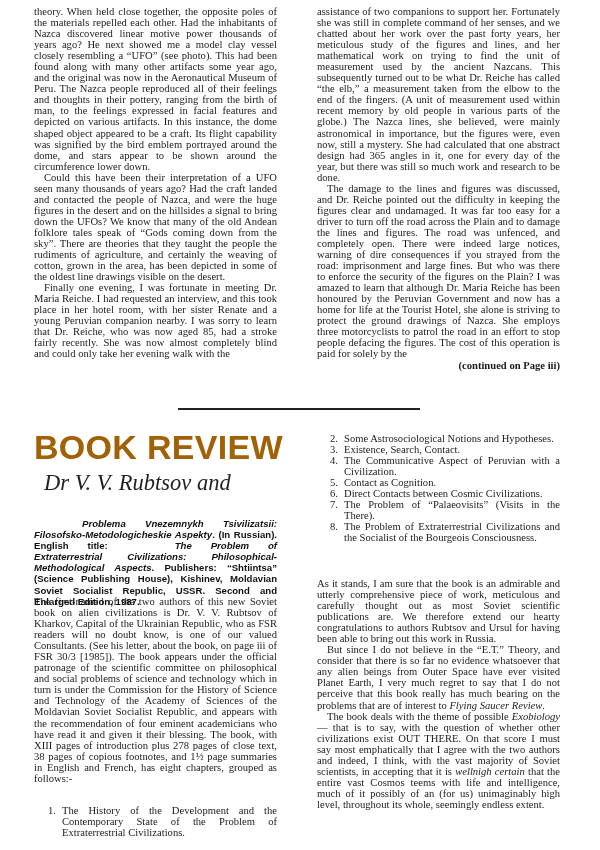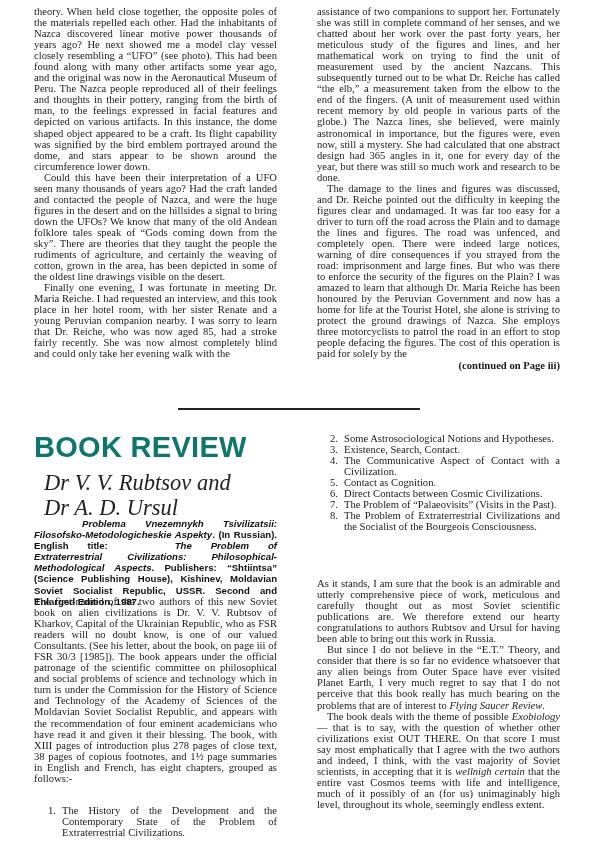--- a/index.html
+++ b/index.html
@@ -4,21 +4,21 @@
 <style>
   html, body { margin: 0; padding: 0; background: #ffffff; }
   body { width: 600px; height: 850px; position: relative; overflow: hidden; color: #1a1a1a; }
   .col { position: absolute; font-family: "Liberation Serif", "DejaVu Serif", serif; font-size: 10.6px; line-height: 11.05px; text-align: justify; hyphens: manual; }
   .col p { margin: 0; text-indent: 0; }
   .col p.ind { text-indent: 10px; }
   #top-left { left: 34px; top: 6px; width: 243px; }
   #top-right { left: 317px; top: 6px; width: 243px; }
   .continued { text-align: right; font-weight: bold; }
   #rule { position: absolute; left: 178px; top: 408px; width: 242px; height: 2px; background: #222; }
-  #book-review-heading { position: absolute; left: 34px; top: 432px; font-family: "Liberation Sans", "DejaVu Sans", sans-serif; font-weight: bold; font-size: 29px; letter-spacing: 0.3px; line-height: 30px; color: #0f766e; }
+  #book-review-heading { position: absolute; left: 34px; top: 432px; font-family: "Liberation Sans", "DejaVu Sans", sans-serif; font-weight: bold; font-size: 34px; letter-spacing: 0.3px; line-height: 30px; color: #a16207; }
   #authors { position: absolute; left: 44px; top: 470px; font-family: "Liberation Serif", "DejaVu Serif", serif; font-style: italic; font-size: 22.5px; line-height: 25px; color: #222; }
   #citation { position: absolute; left: 34px; top: 518px; width: 243px; font-family: "Liberation Sans", "DejaVu Sans", sans-serif; font-weight: bold; font-size: 9.6px; line-height: 11.1px; text-align: justify; color: #111; }
   #citation i { font-style: italic; margin-left: 48px; }
   #review-left { left: 34px; top: 596px; width: 243px; }
   #chapters-left { position: absolute; left: 48px; top: 805px; width: 229px; font-family: "Liberation Serif", "DejaVu Serif", serif; font-size: 10.6px; line-height: 11.05px; }
   #chapters-right { position: absolute; left: 330px; top: 433px; width: 230px; font-family: "Liberation Serif", "DejaVu Serif", serif; font-size: 10.6px; line-height: 11.05px; }
   .chap { display: flex; margin: 0; }
   .chap .num { width: 14px; flex: none; }
   .chap .txt { flex: 1; text-align: justify; }
   #review-right { left: 317px; top: 578px; width: 243px; }
@@ -38,21 +38,20 @@
   <p class="ind">The damage to the lines and figures was discussed, and Dr. Reiche pointed out the difficulty in keeping the figures clear and undamaged. It was far too easy for a driver to turn off the road across the Plain and to damage the lines and figures. The road was unfenced, and completely open. There were indeed large notices, warning of dire consequences if you strayed from the road: imprisonment and large fines. But who was there to enforce the security of the figures on the Plain? I was amazed to learn that although Dr. Maria Reiche has been honoured by the Peruvian Government and now has a home for life at the Tourist Hotel, she alone is striving to protect the ground drawings of Nazca. She employs three motorcyclists to patrol the road in an effort to stop people defacing the figures. The cost of this operation is paid for solely by the</p>
   <p class="continued">(continued on Page iii)</p>
 </div>
 
 <div id="rule"></div>
 
 <div id="book-review-heading">BOOK REVIEW</div>
 
 <div id="authors">
   <div>Dr V. V. Rubtsov and</div>
-  <div>Dr A. D. Ursul</div>
 </div>
 
 <div id="citation"><i>Problema Vnezemnykh Tsivilizatsii: Filosofsko-Metodologicheskie Aspekty</i><span>. (In Russian). English title: </span><i>The Problem of Extraterrestrial Civilizations: Philosophical-Methodological Aspects</i><span>. Publishers: “Shtiintsa” (Science Publishing House), Kishinev, Moldavian Soviet Socialist Republic, USSR. Second and Enlarged Edition, 1987.</span></div>
 
 <div class="col" id="review-left">
   <p>The first-named of the two authors of this new Soviet book on alien civilizations is Dr. V. V. Rubtsov of Kharkov, Capital of the Ukrainian Republic, who as FSR readers will no doubt know, is one of our valued Consultants. (See his letter, about the book, on page iii of FSR 30/3 [1985]). The book appears under the official patronage of the scientific committee on philosophical and social problems of science and technology which in turn is under the Commission for the History of Science and Technology of the Academy of Sciences of the Moldavian Soviet Socialist Republic, and appears with the recommendation of four eminent academicians who have read it and given it their blessing. The book, with XIII pages of introduction plus 278 pages of close text, 38 pages of copious footnotes, and 1½ page summaries in English and French, has eight chapters, grouped as follows:-</p>
 </div>
 
 <div id="chapters-left">
   <div class="chap">
@@ -65,33 +64,33 @@
   <div class="chap">
     <span class="num">2.</span>
     <span class="txt">Some Astrosociological Notions and Hypotheses.</span>
   </div>
   <div class="chap">
     <span class="num">3.</span>
     <span class="txt">Existence, Search, Contact.</span>
   </div>
   <div class="chap">
     <span class="num">4.</span>
-    <span class="txt">The Communicative Aspect of Contact with a Civilization.</span>
+    <span class="txt">The Communicative Aspect of Peruvian with a Civilization.</span>
   </div>
   <div class="chap">
     <span class="num">5.</span>
     <span class="txt">Contact as Cognition.</span>
   </div>
   <div class="chap">
     <span class="num">6.</span>
     <span class="txt">Direct Contacts between Cosmic Civilizations.</span>
   </div>
   <div class="chap">
     <span class="num">7.</span>
-    <span class="txt">The Problem of “Palaeovisits” (Visits in the Past).</span>
+    <span class="txt">The Problem of “Palaeovisits” (Visits in the There).</span>
   </div>
   <div class="chap">
     <span class="num">8.</span>
     <span class="txt">The Problem of Extraterrestrial Civilizations and the Socialist of the Bourgeois Consciousness.</span>
   </div>
 </div>
 
 <div class="col" id="review-right">
   <p>As it stands, I am sure that the book is an admirable and utterly comprehensive piece of work, meticulous and carefully thought out as most Soviet scientific publications are. We therefore extend our hearty congratulations to authors Rubtsov and Ursul for having been able to bring out this work in Russia.</p>
   <p class="ind"><span>But since I do not believe in the “E.T.” Theory, and consider that there is so far no evidence whatsoever that any alien beings from Outer Space have ever visited Planet Earth, I very much regret to say that I do not perceive that this book really has much bearing on the problems that are of interest to </span><span class="it">Flying Saucer Review</span><span>.</span></p>

